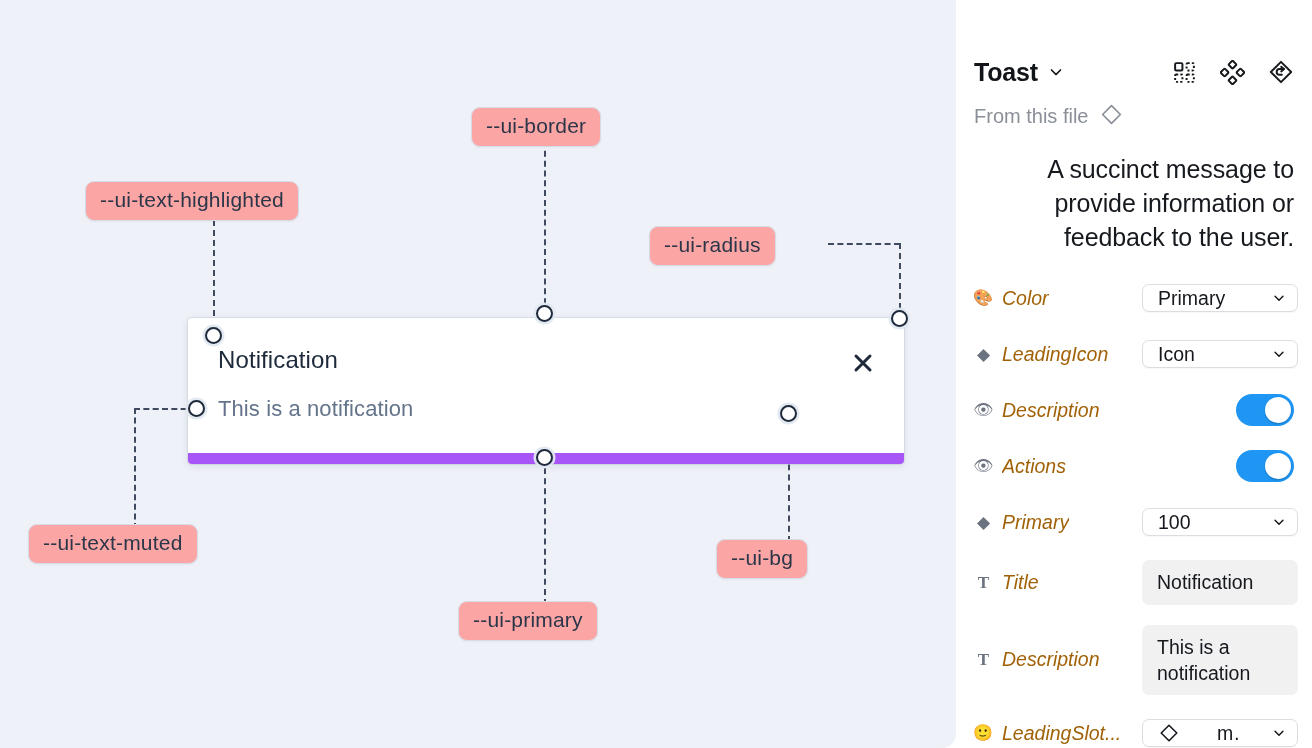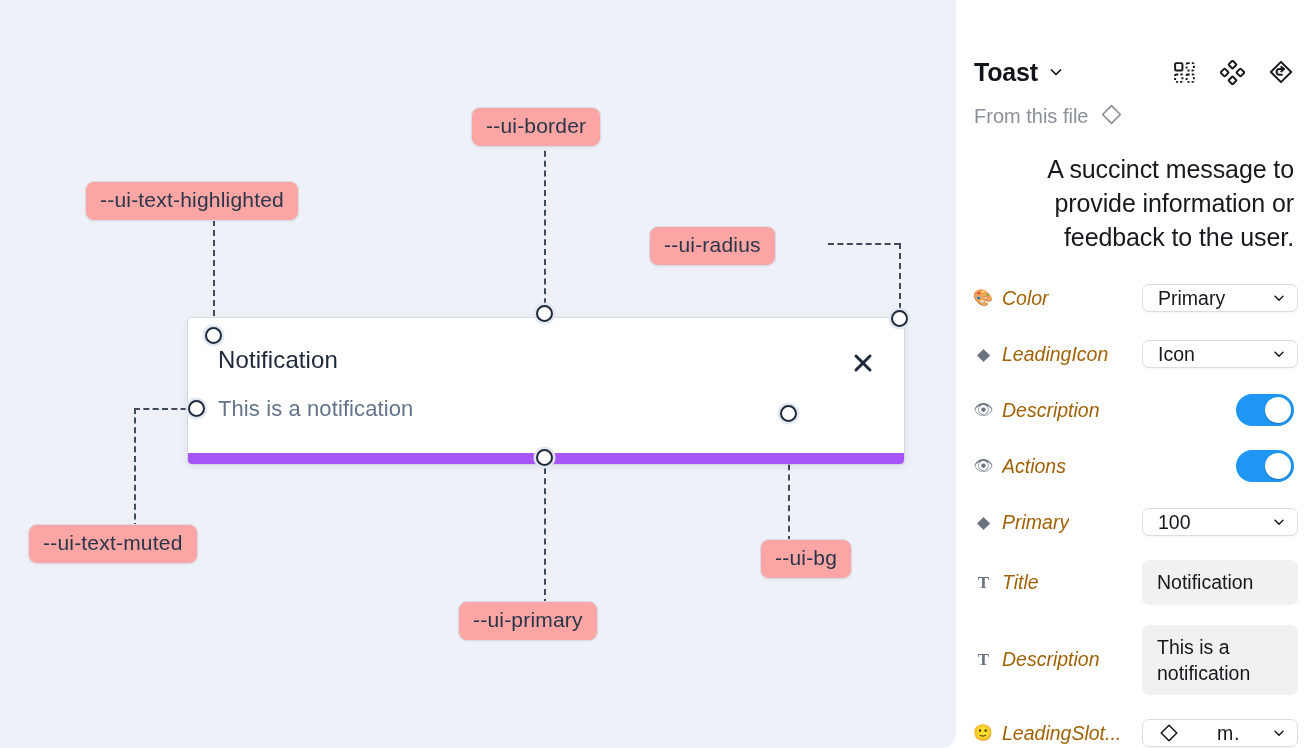--- a/index.html
+++ b/index.html
@@ -245,21 +245,21 @@
     <div class="chip" style="left:85px; top:181px;">--ui-text-highlighted</div>
 
     <div class="chip" style="left:471px; top:107px;">--ui-border</div>
 
     <div class="chip" style="left:649px; top:226px;">--ui-radius</div>
 
     <div class="chip" style="left:458px; top:601px;">--ui-primary</div>
 
     <div class="chip" style="left:28px; top:524px;">--ui-text-muted</div>
 
-    <div class="chip" style="left:760px; top:539px;">--ui-bg</div>
+    <div class="chip" style="left:716px; top:539px;">--ui-bg</div>
   </div>
 
   <div class="panel">
 
     <div class="panel-head">
       <div class="panel-title">Toast</div>
       <div class="caret-lg">
         <svg width="16" height="16" viewBox="0 0 16 16" fill="none" stroke="#111418" stroke-width="1.7" stroke-linecap="round" stroke-linejoin="round">
           <path d="M3.5 6 L8 10.5 L12.5 6"></path>
         </svg>

